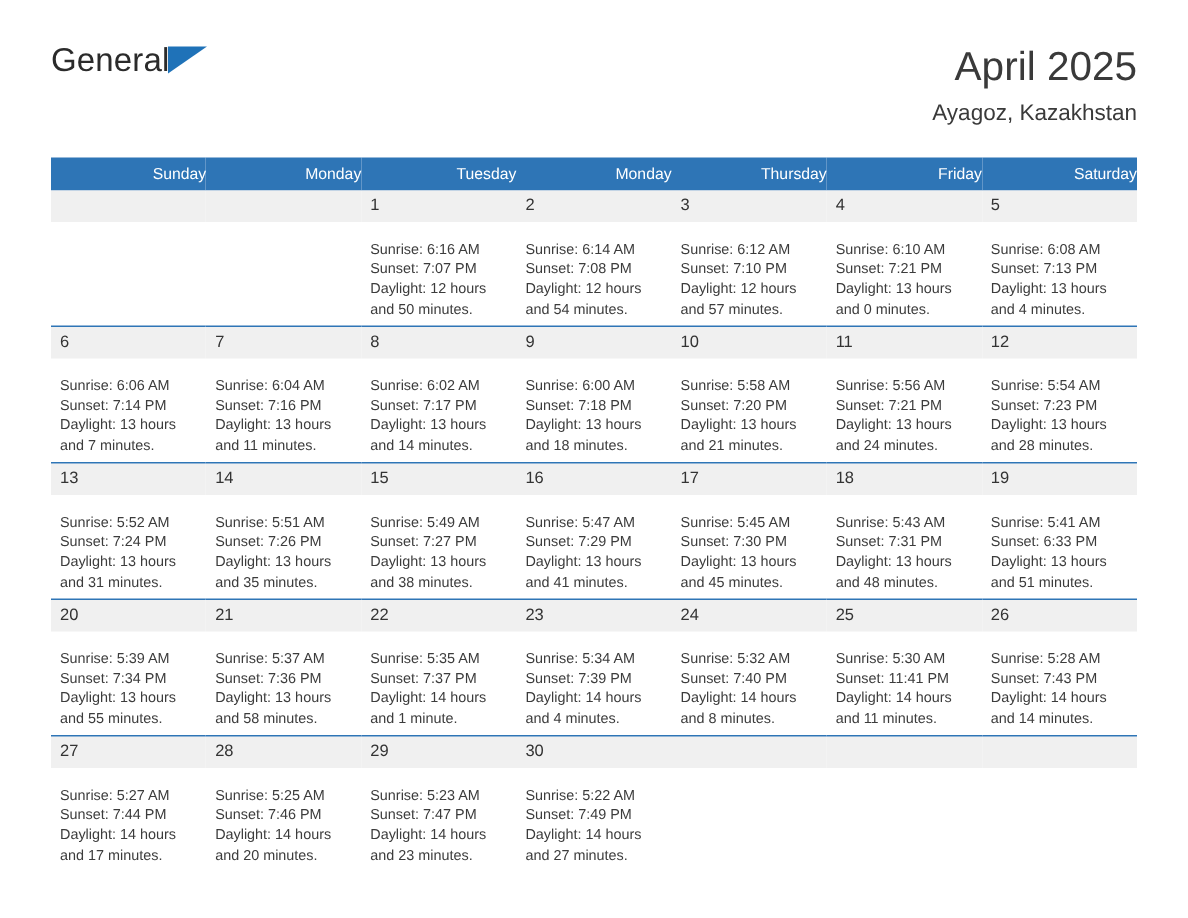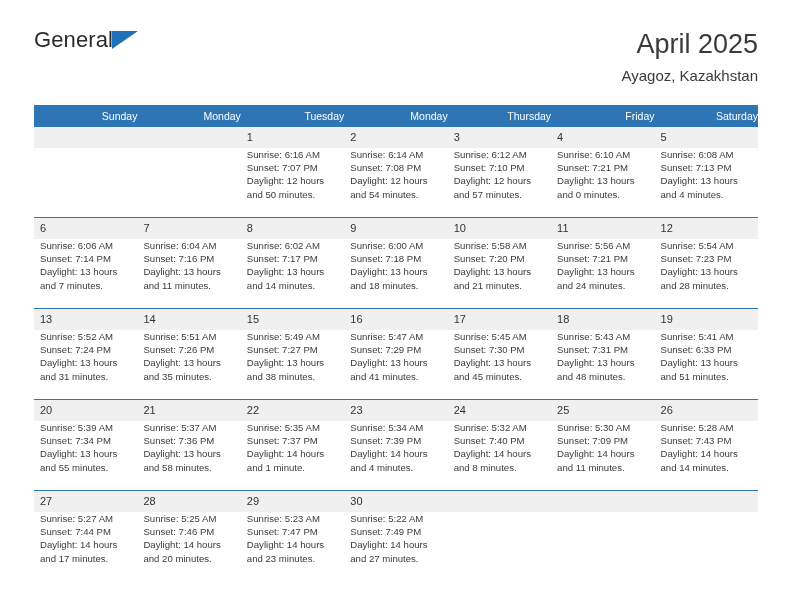--- a/index.html
+++ b/index.html
@@ -129,21 +129,21 @@
     font-size: 11px;
     line-height: 13px;
     color: #333333;
     padding: 4px 0 4px 6px;
     height: 13px;
     box-sizing: content-box;
   }
   .daynum.empty { color: transparent; }
 
   .dayinfo {
-    padding: 0 7px 0 6px;
+    padding: 12px 7px 0 6px;
     font-size: 9.6px;
     line-height: 13.2px;
     color: #3c3c3c;
   }
   .dayinfo div { white-space: normal; }
 </style>
 </head>
 <body>
 
 <div class="page">
@@ -404,21 +404,21 @@
               <div>Sunrise: 5:32 AM</div>
               <div>Sunset: 7:40 PM</div>
               <div>Daylight: 14 hours</div>
               <div>and 8 minutes.</div>
             </div>
           </td>
           <td>
             <div class="daynum">25</div>
             <div class="dayinfo">
               <div>Sunrise: 5:30 AM</div>
-              <div>Sunset: 7:09 PM</div>
+              <div>Sunset: 11:41 PM</div>
               <div>Daylight: 14 hours</div>
               <div>and 11 minutes.</div>
             </div>
           </td>
           <td>
             <div class="daynum">26</div>
             <div class="dayinfo">
               <div>Sunrise: 5:28 AM</div>
               <div>Sunset: 7:43 PM</div>
               <div>Daylight: 14 hours</div>

